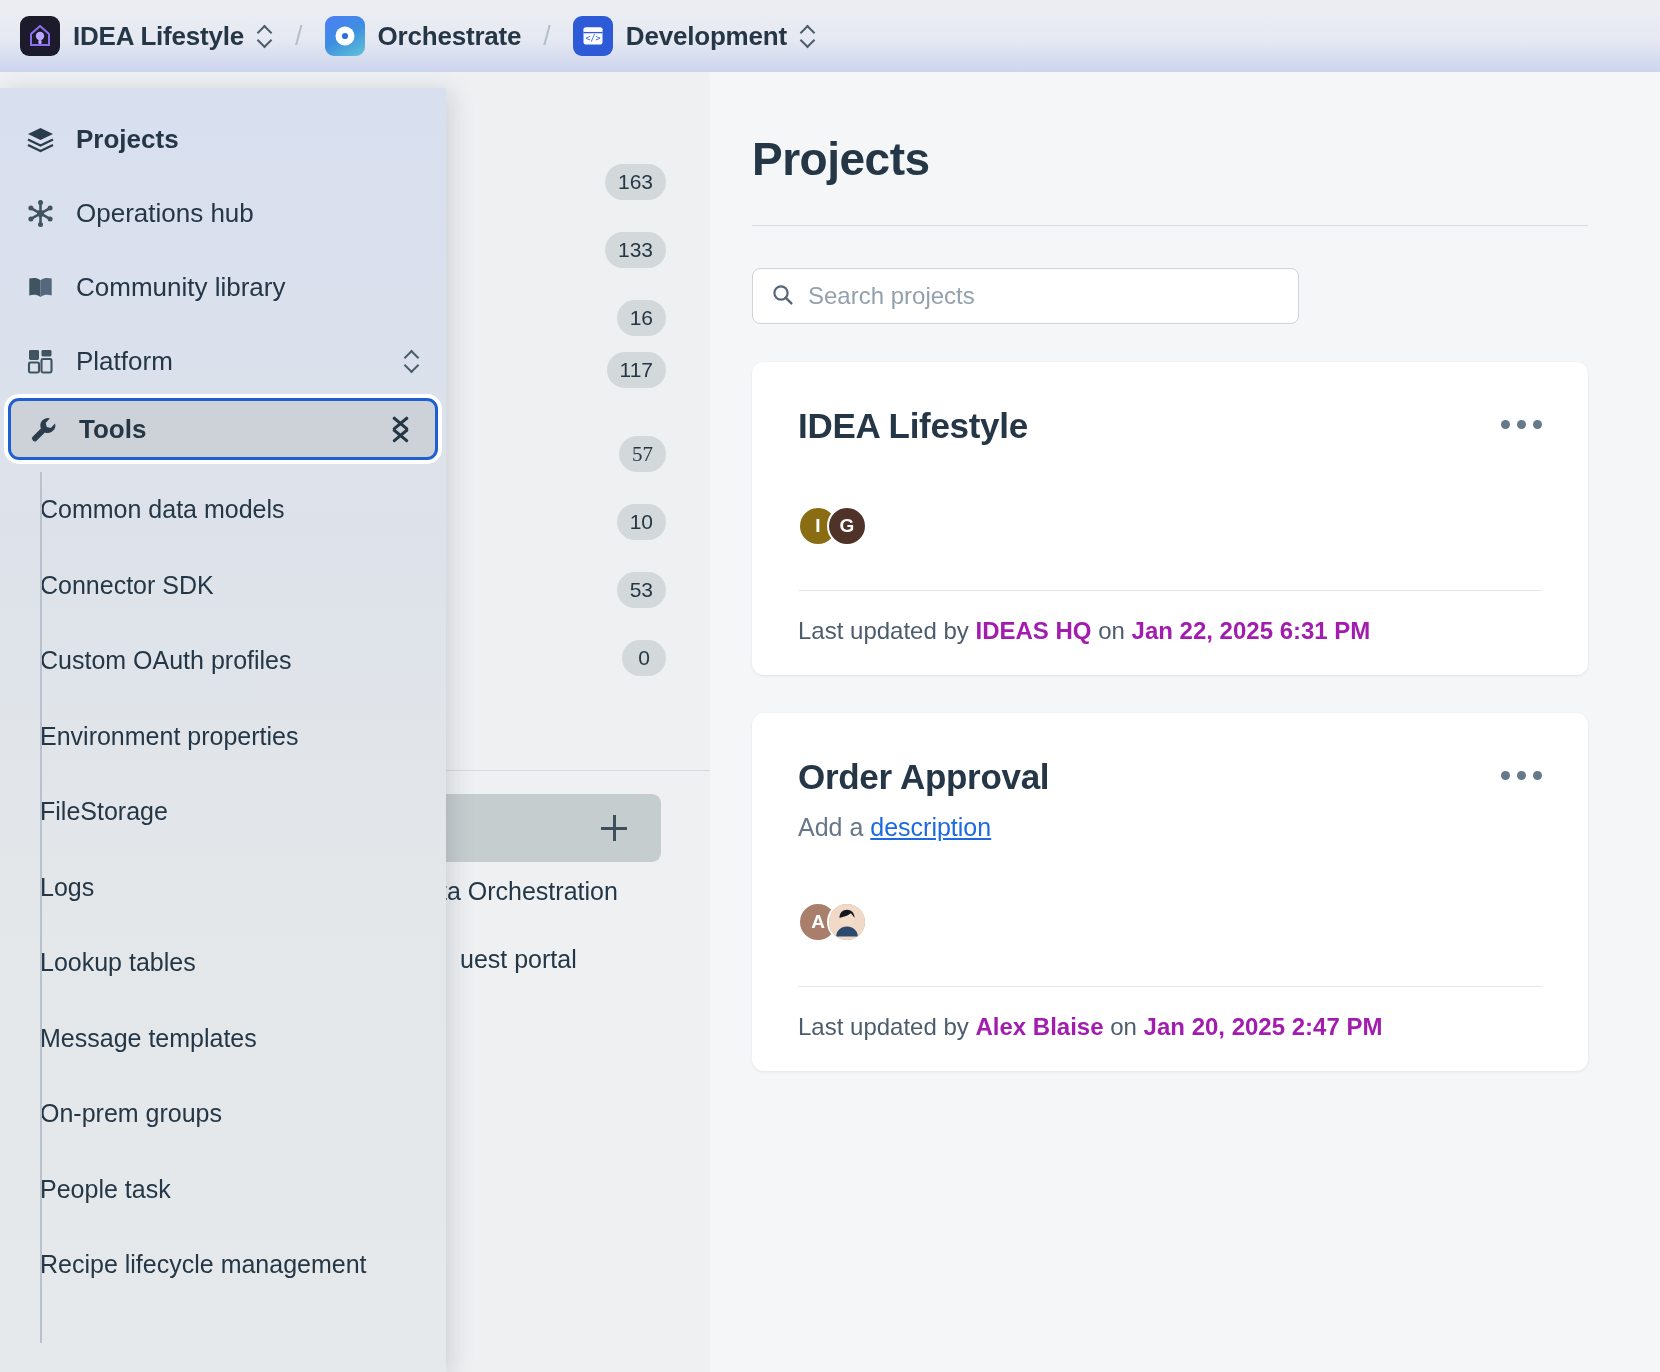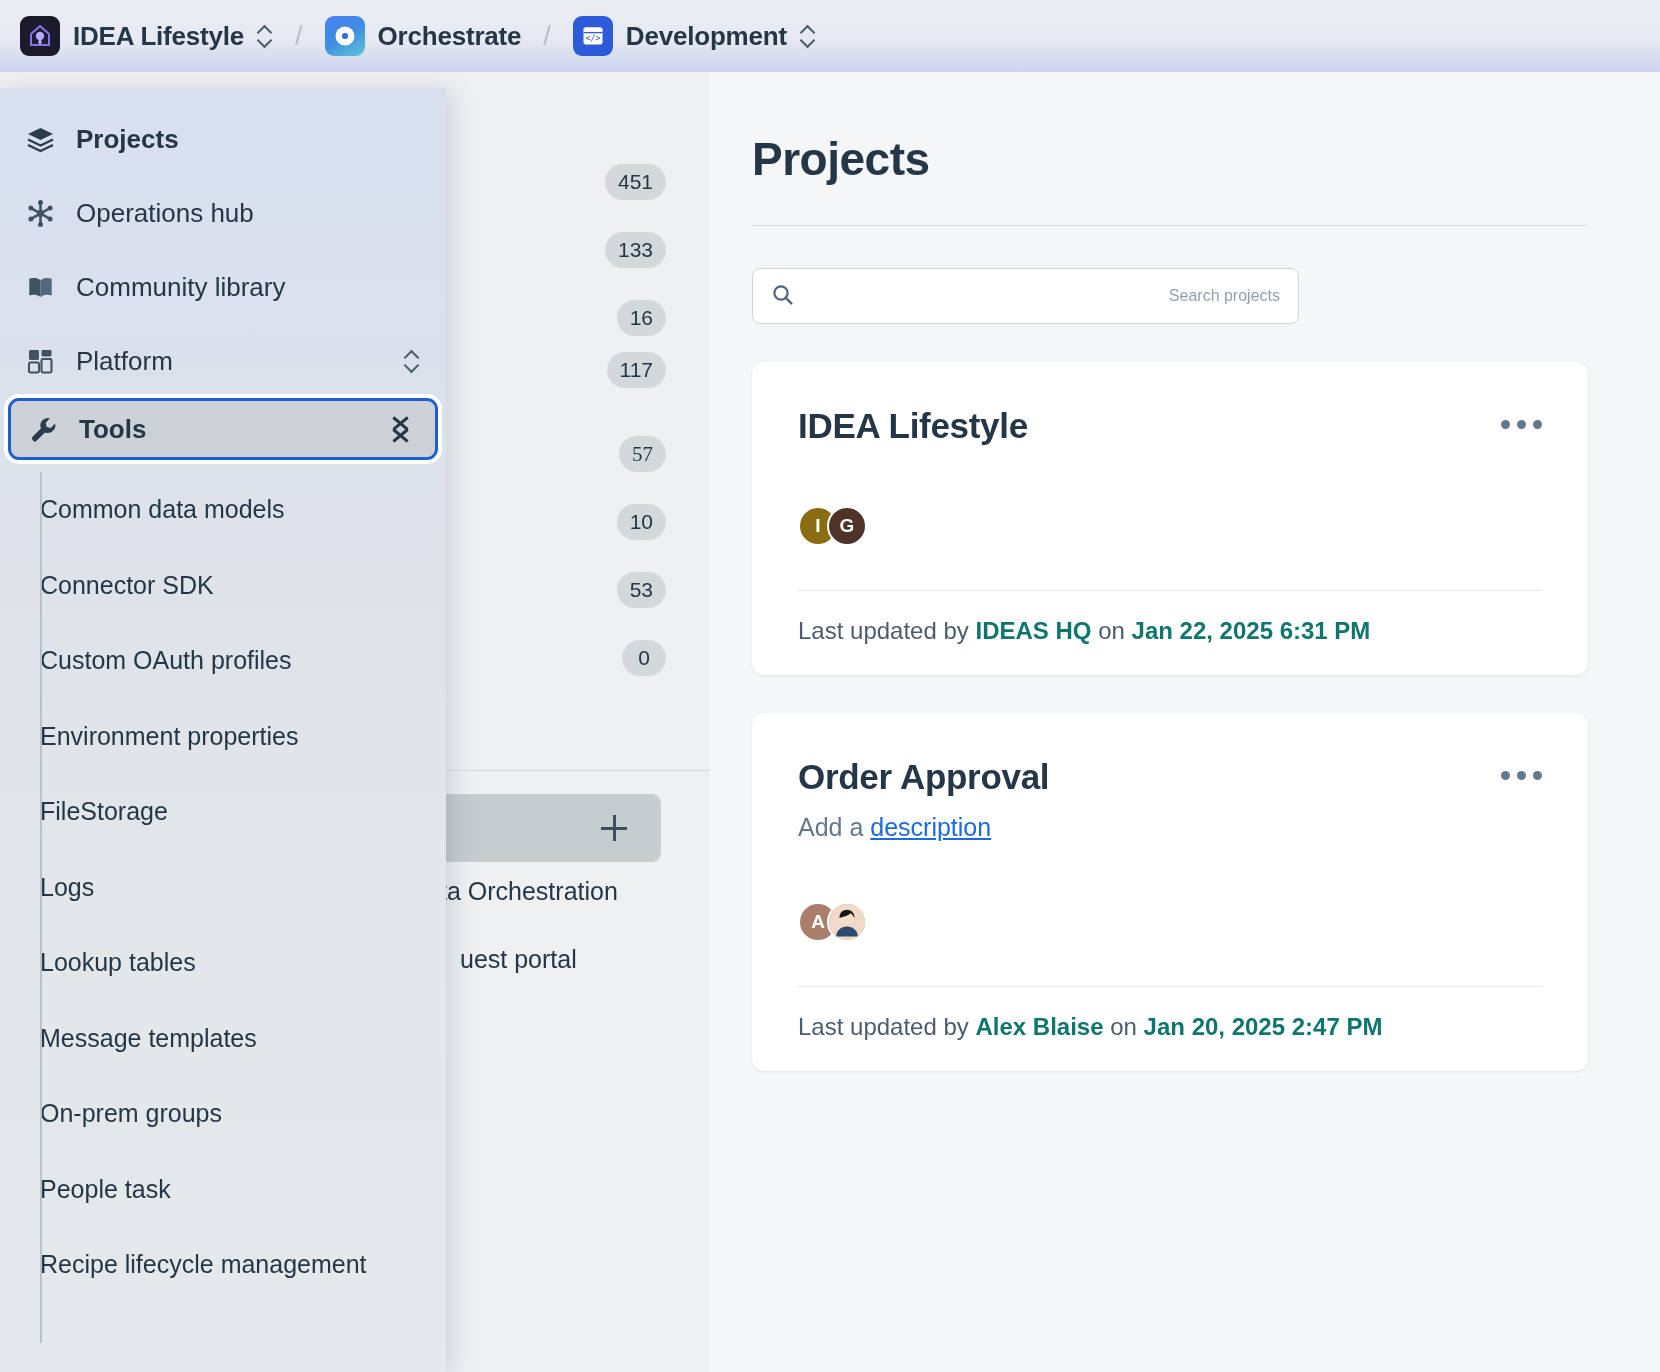--- a/index.html
+++ b/index.html
@@ -237,25 +237,24 @@
     border-radius: 8px;
     display: flex;
     align-items: center;
     padding: 0 18px;
     gap: 14px;
   }
   .search-input {
     flex: 1;
     border: none;
     outline: none;
-    font-size: 16px;
+    font-size: 24px;
     font-family: "Liberation Sans", sans-serif;
     color: #a21caf;
     background: transparent;
-    text-align: right;
   }
   .search-input::placeholder { color: #93a0ad; }
 
   .card {
     margin-top: 38px;
     background: #ffffff;
     border-radius: 12px;
     box-shadow: 0 1px 3px rgba(45,60,80,0.09);
     padding: 44px 46px 0 46px;
     position: relative;
@@ -313,34 +312,34 @@
   .card-rule {
     margin-top: 44px;
     height: 1px;
     background: #e3e8ed;
   }
   .card-foot {
     font-size: 24px;
     color: #4c5c6c;
     padding: 26px 0 30px 0;
   }
-  .card-foot b { color: #0f766e; font-weight: bold; }
+  .card-foot b { color: #a21caf; font-weight: bold; }
 </style>
 </head>
 <body>
 
 <div class="mid-col">
   <div class="mid-col-inner" id="mid-inner">
     <div class="mid-divider"></div>
     <div class="add-tile">
       <span class="plus-icon"></span>
     </div>
     <div class="mid-text" style="left:440px; top:805px;">ta Orchestration</div>
     <div class="mid-text" style="left:460px; top:873px;">uest portal</div>
-  <div class="badge" style="top: 92px;">451</div>
+  <div class="badge" style="top: 92px;">163</div>
       <div class="badge" style="top: 160px;">133</div>
       <div class="badge" style="top: 228px;">16</div>
       <div class="badge" style="top: 280px;">117</div>
       <div class="badge" style="top: 364px; font-family: Liberation Serif, serif;">57</div>
       <div class="badge" style="top: 432px;">10</div>
       <div class="badge" style="top: 500px;">53</div>
       <div class="badge" style="top: 568px;">0</div>
     </div>
 </div>
 

